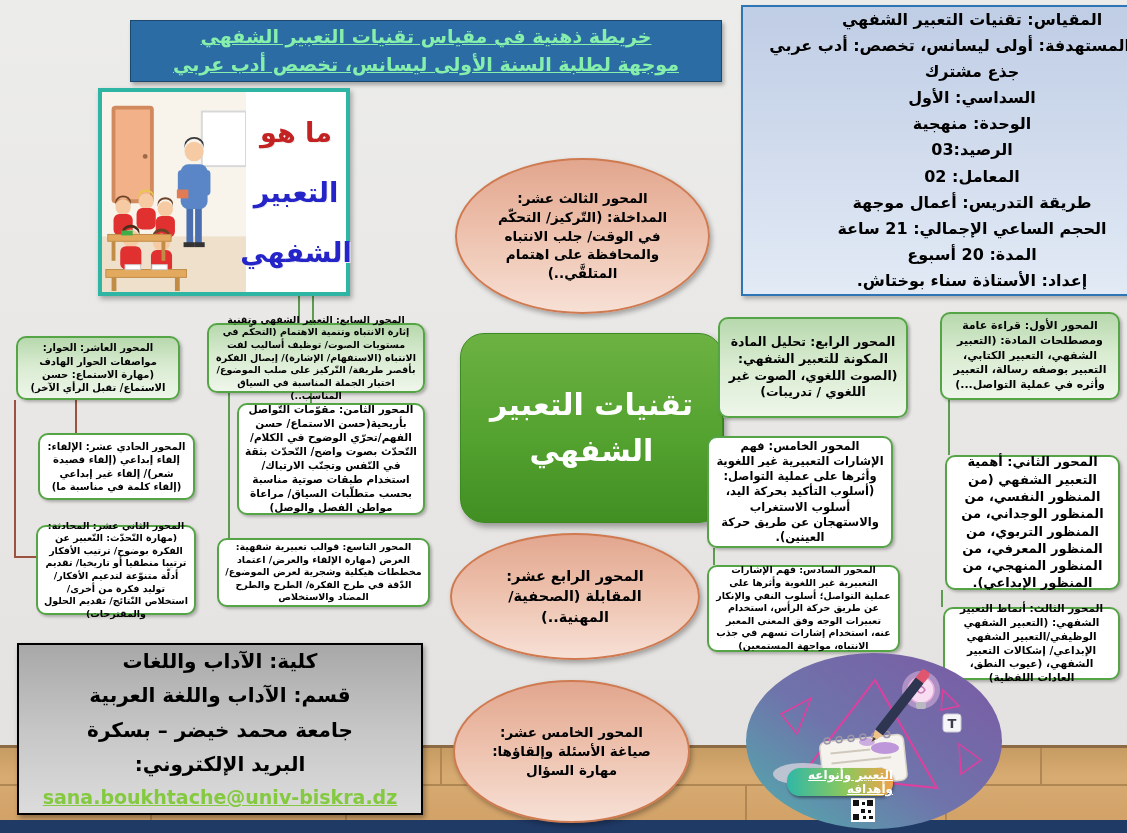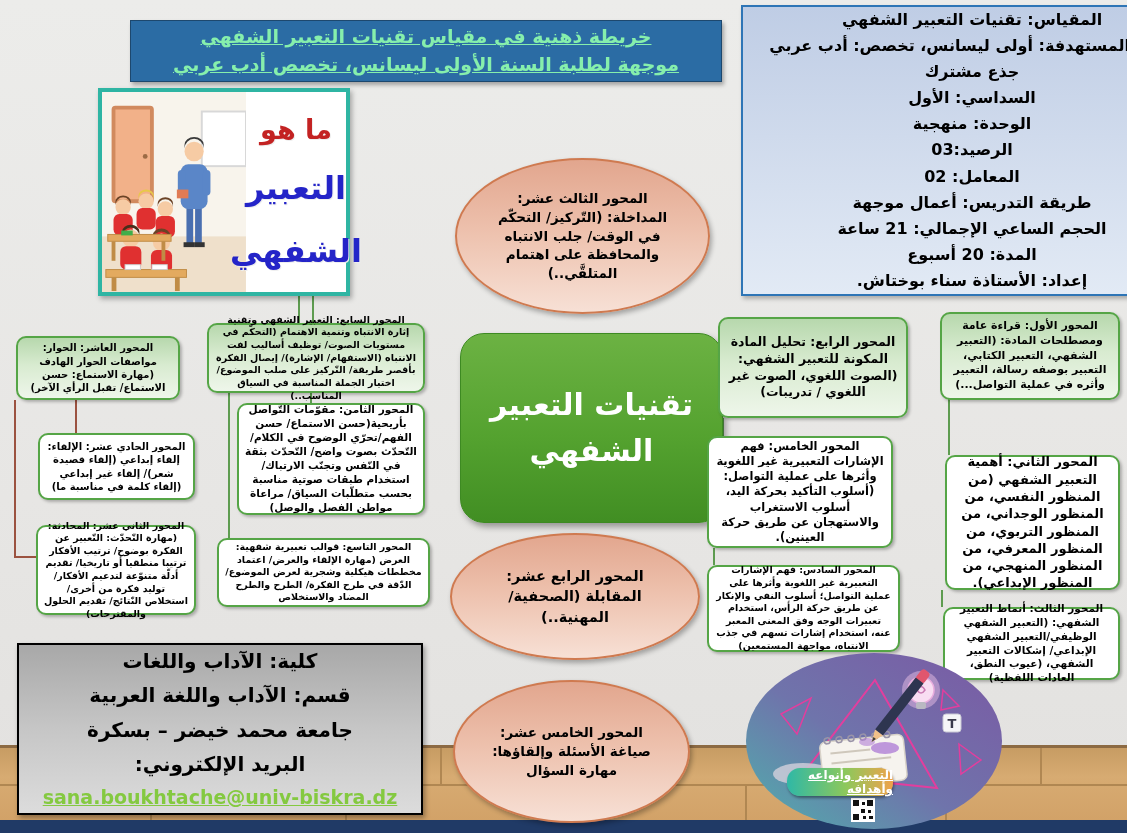--- a/index.html
+++ b/index.html
@@ -34,21 +34,21 @@
     border:4px solid #2fb5a3; background:#fff; display:flex;
     box-shadow:2px 3px 5px rgba(0,0,0,.3);
   }
   .intro-image .pic{ width:59%; height:100%; }
   .intro-image .words{
     width:41%; height:100%; display:flex; flex-direction:column;
     justify-content:space-around; align-items:center; padding:10px 2px;
     text-align:center;
   }
   .w-red{ color:#c32222; font-size:27px; text-shadow:1px 1px 0 #eee; }
-  .w-blue{ color:#2424c8; font-size:32px; text-shadow:1px 1px 0 #eee; }
+  .w-blue{ color:#2424c8; font-size:27px; text-shadow:1px 1px 0 #eee; }
   
   .central{
     position:absolute; left:440px; top:333px; width:263px; height:190px;
     border-radius:24px;
     background:linear-gradient(180deg,#6cb243 0%,#54a22f 55%,#418e23 100%);
     border:1px solid #3d8a22;
     display:flex; justify-content:center; align-items:center; text-align:center;
     color:#fff; font-size:30px; line-height:1.55; direction:rtl; padding:0 26px;
     box-shadow:3px 4px 6px rgba(0,0,0,.35);
     margin-left:20px;

